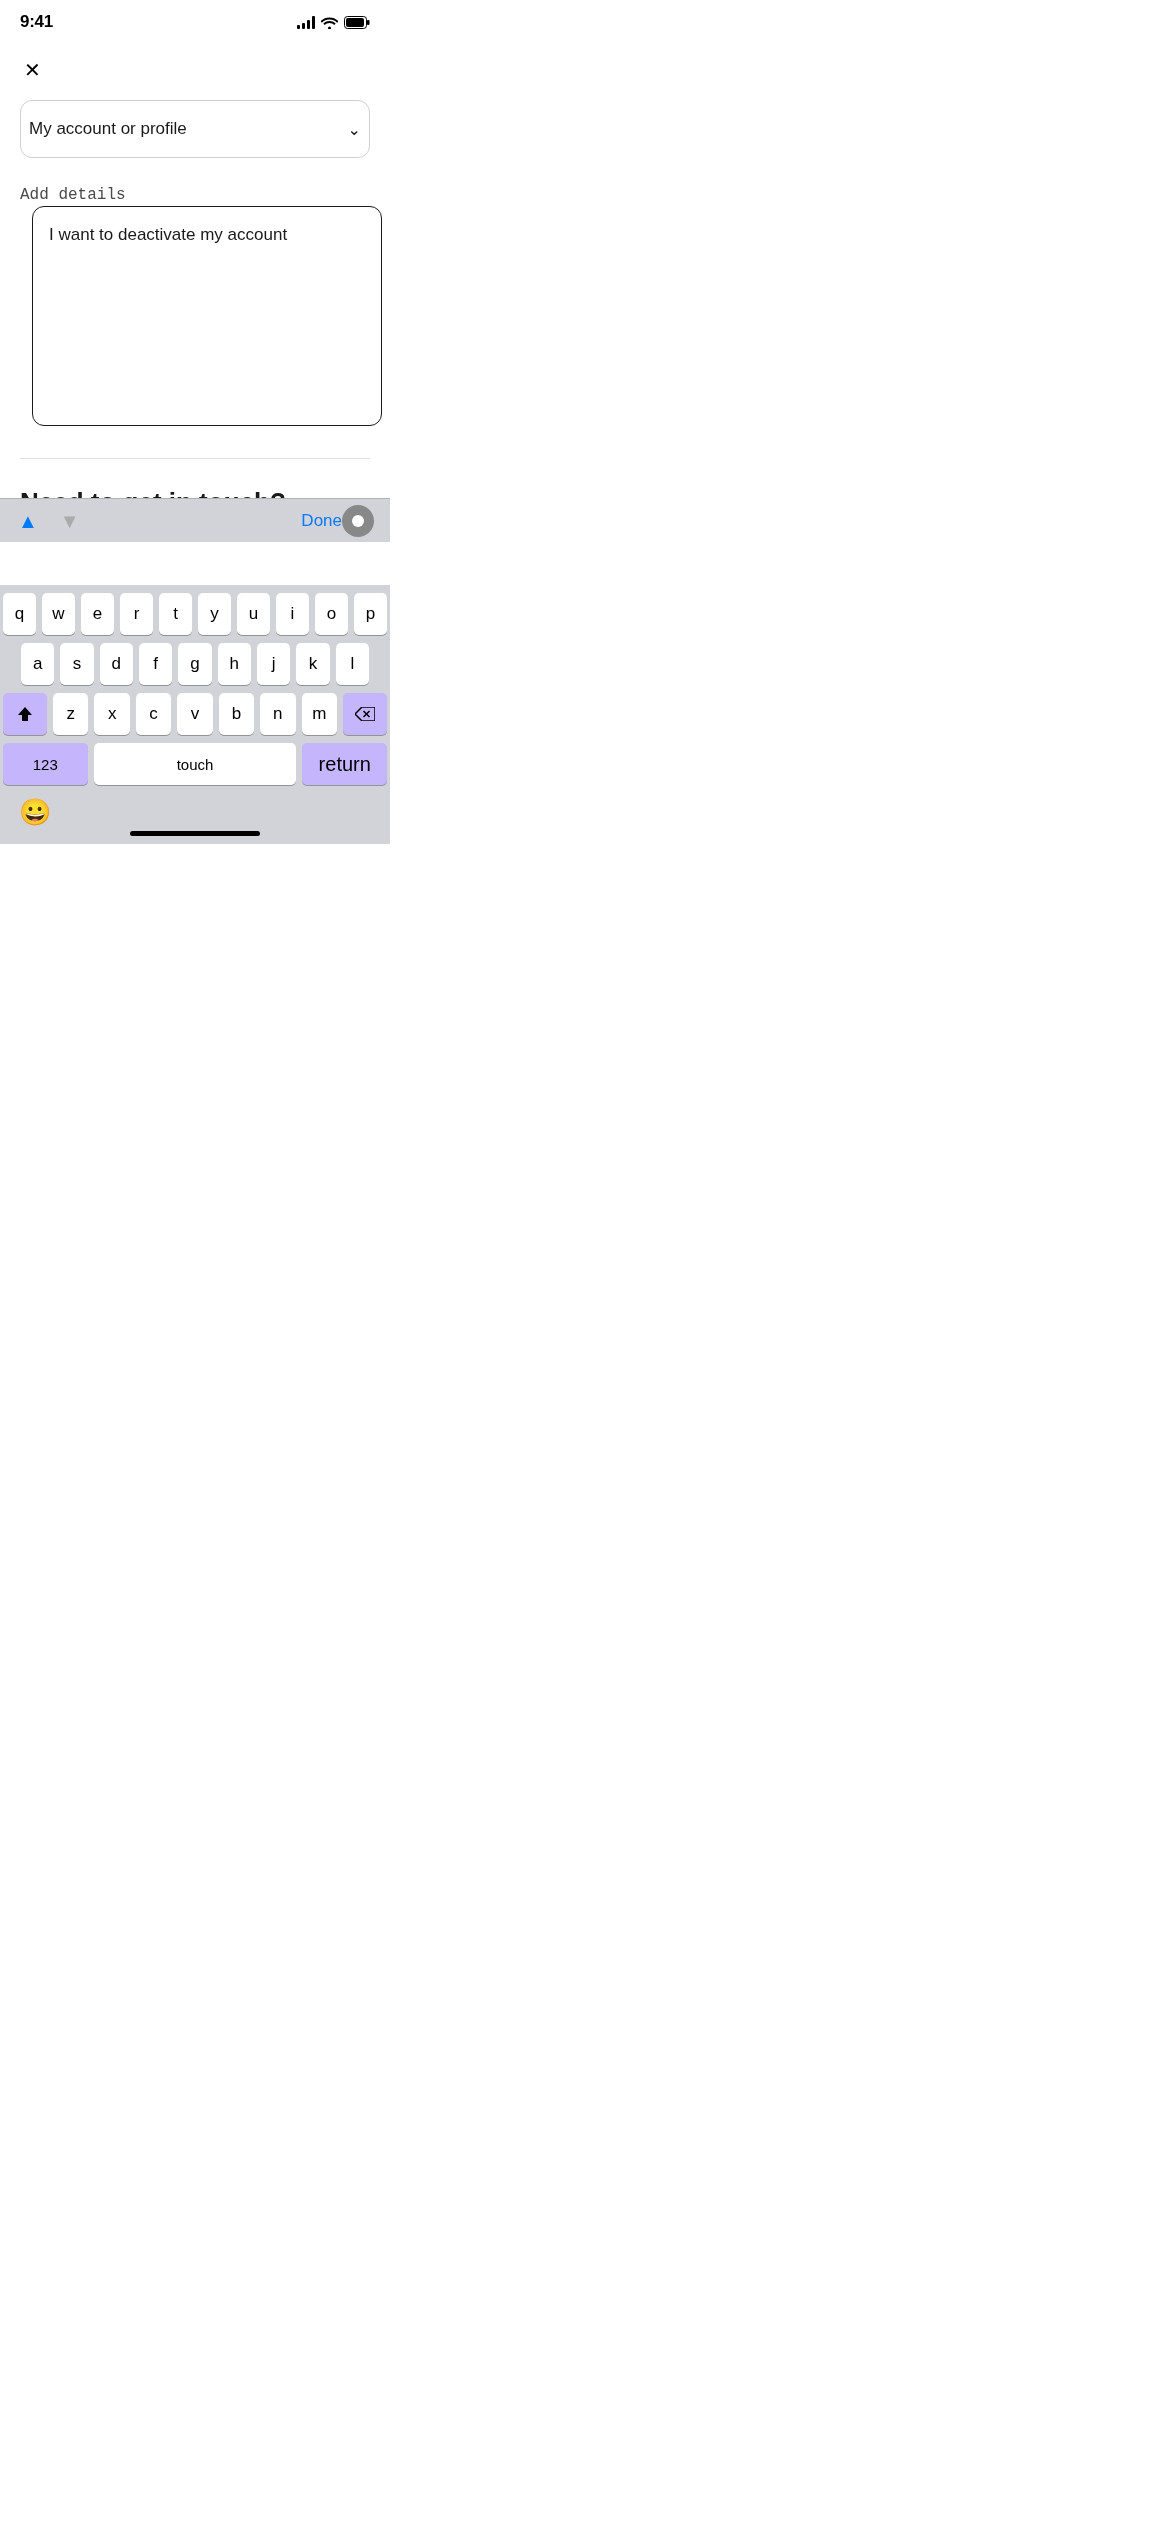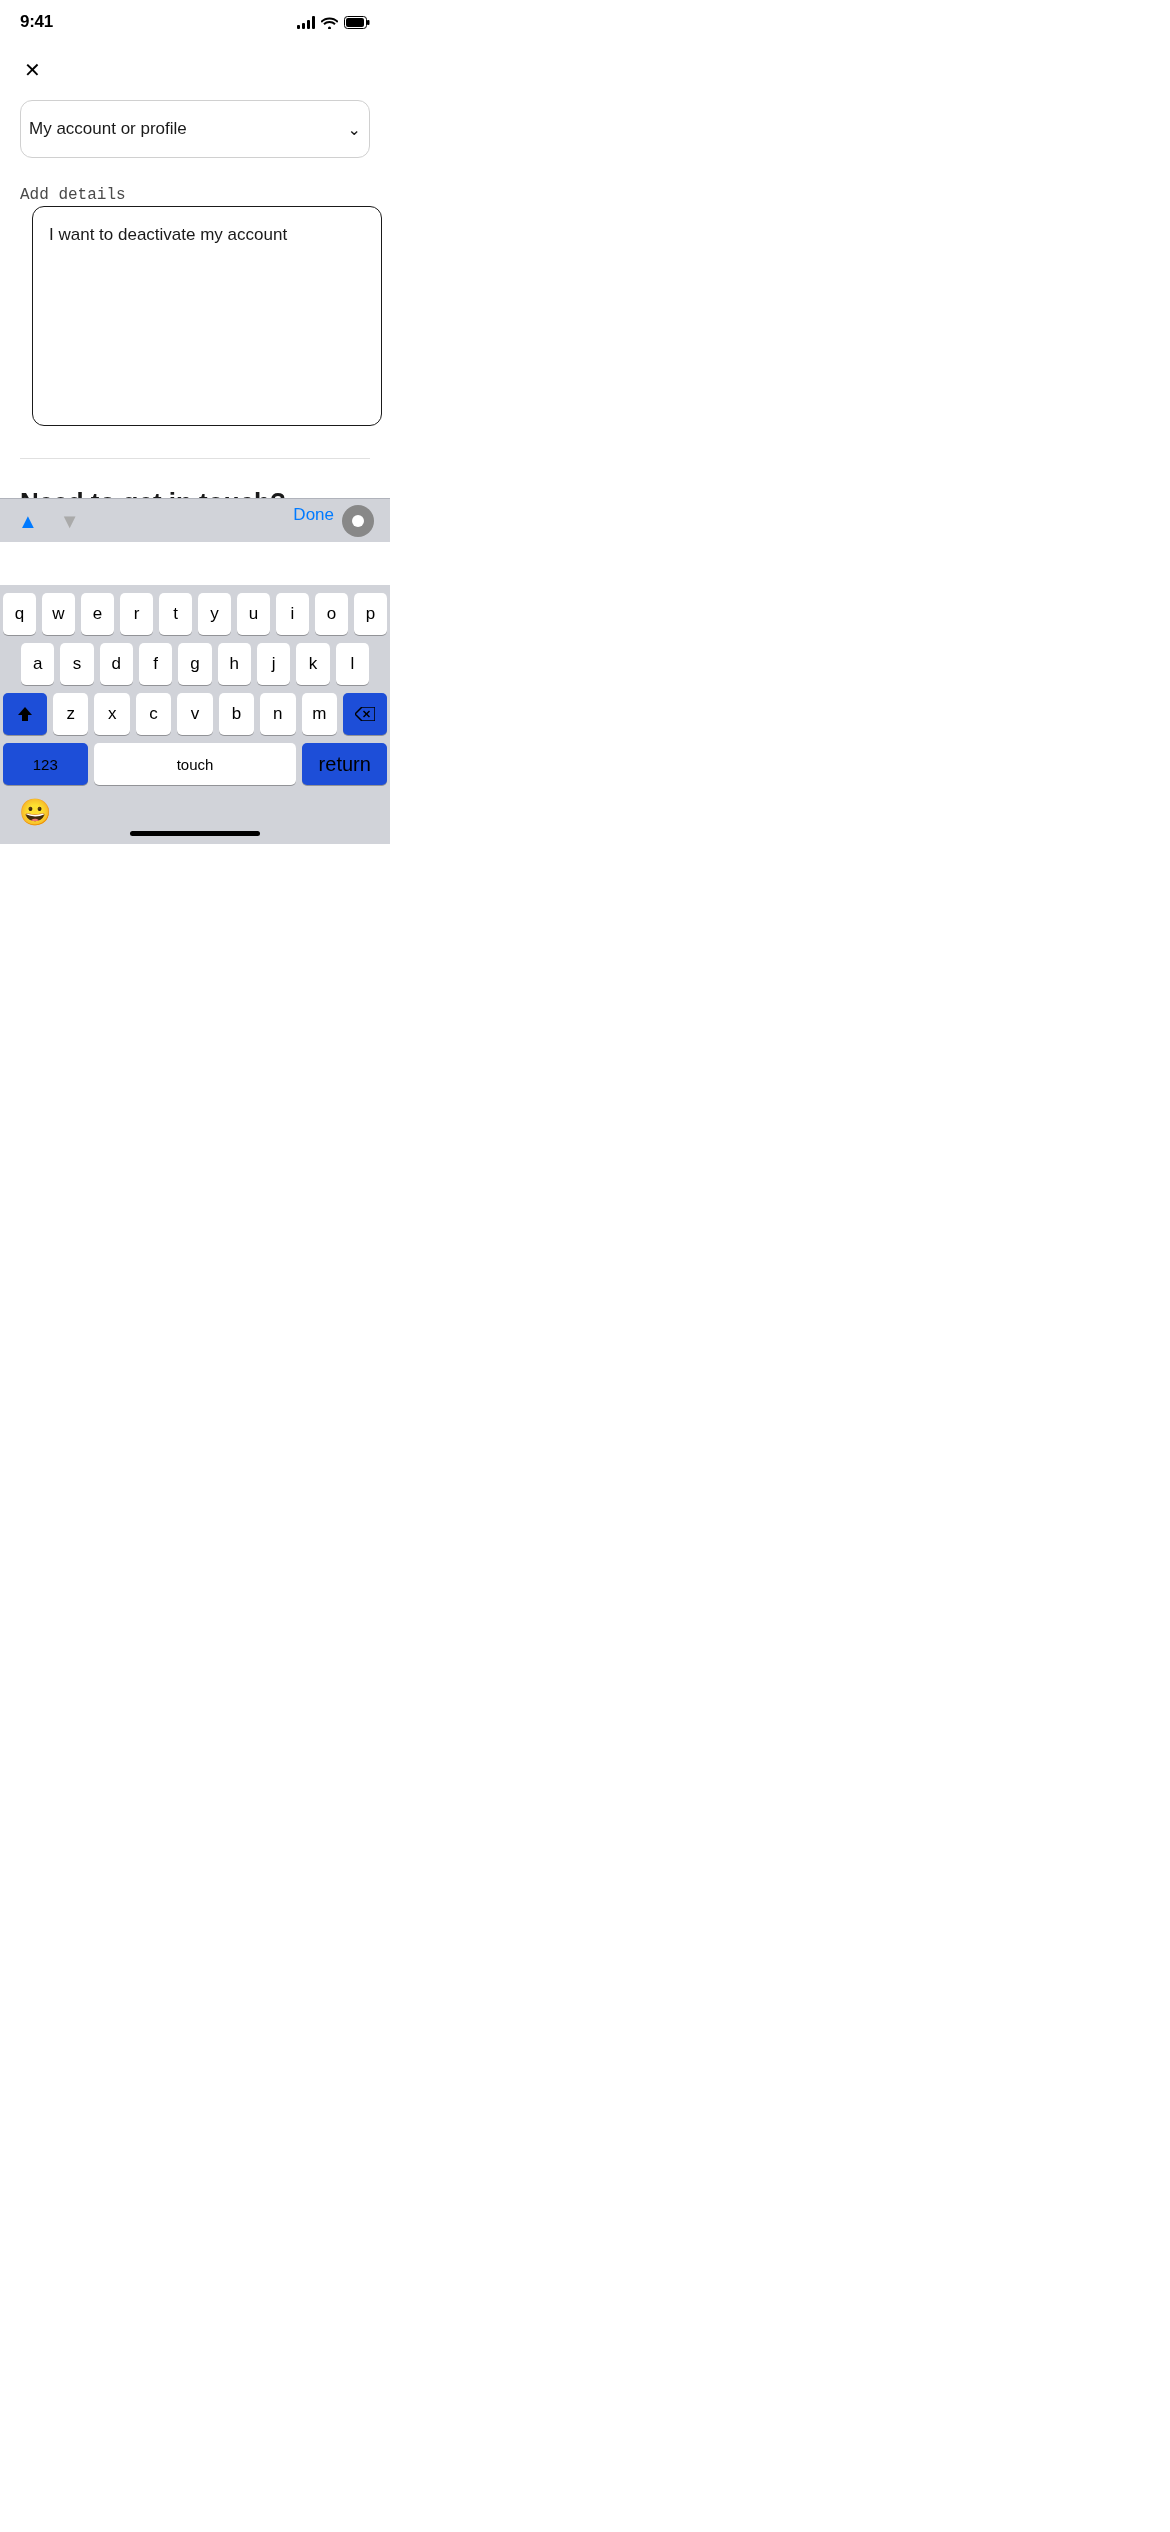--- a/index.html
+++ b/index.html
@@ -167,22 +167,21 @@
       cursor: pointer;
       font-size: 20px;
       color: #007aff;
       line-height: 1;
       padding: 2px;
     }
 
     .toolbar-done-area {
       margin-left: auto;
       display: flex;
-      align-items: flex-start;
-      gap: 8px;
+      align-items: center;
     }
 
     .toolbar-done-btn {
       background: none;
       border: none;
       cursor: pointer;
       font-size: 17px;
       color: #007aff;
       font-weight: 400;
     }
@@ -236,21 +235,21 @@
       box-shadow: 0 1px 0 rgba(0,0,0,0.3);
       height: 42px;
       min-width: 32px;
       flex: 1;
       max-width: 36px;
       user-select: none;
       font-family: -apple-system, 'SF Pro Text', 'Helvetica Neue', sans-serif;
     }
 
     .key-special {
-      background: #1d4ed8;
+      background: #c4b5fd;
       color: #000;
       font-size: 15px;
       font-weight: 400;
       flex: 1.5;
       max-width: 44px;
     }
 
     .key-shift {
       flex: 1.5;
       max-width: 44px;

